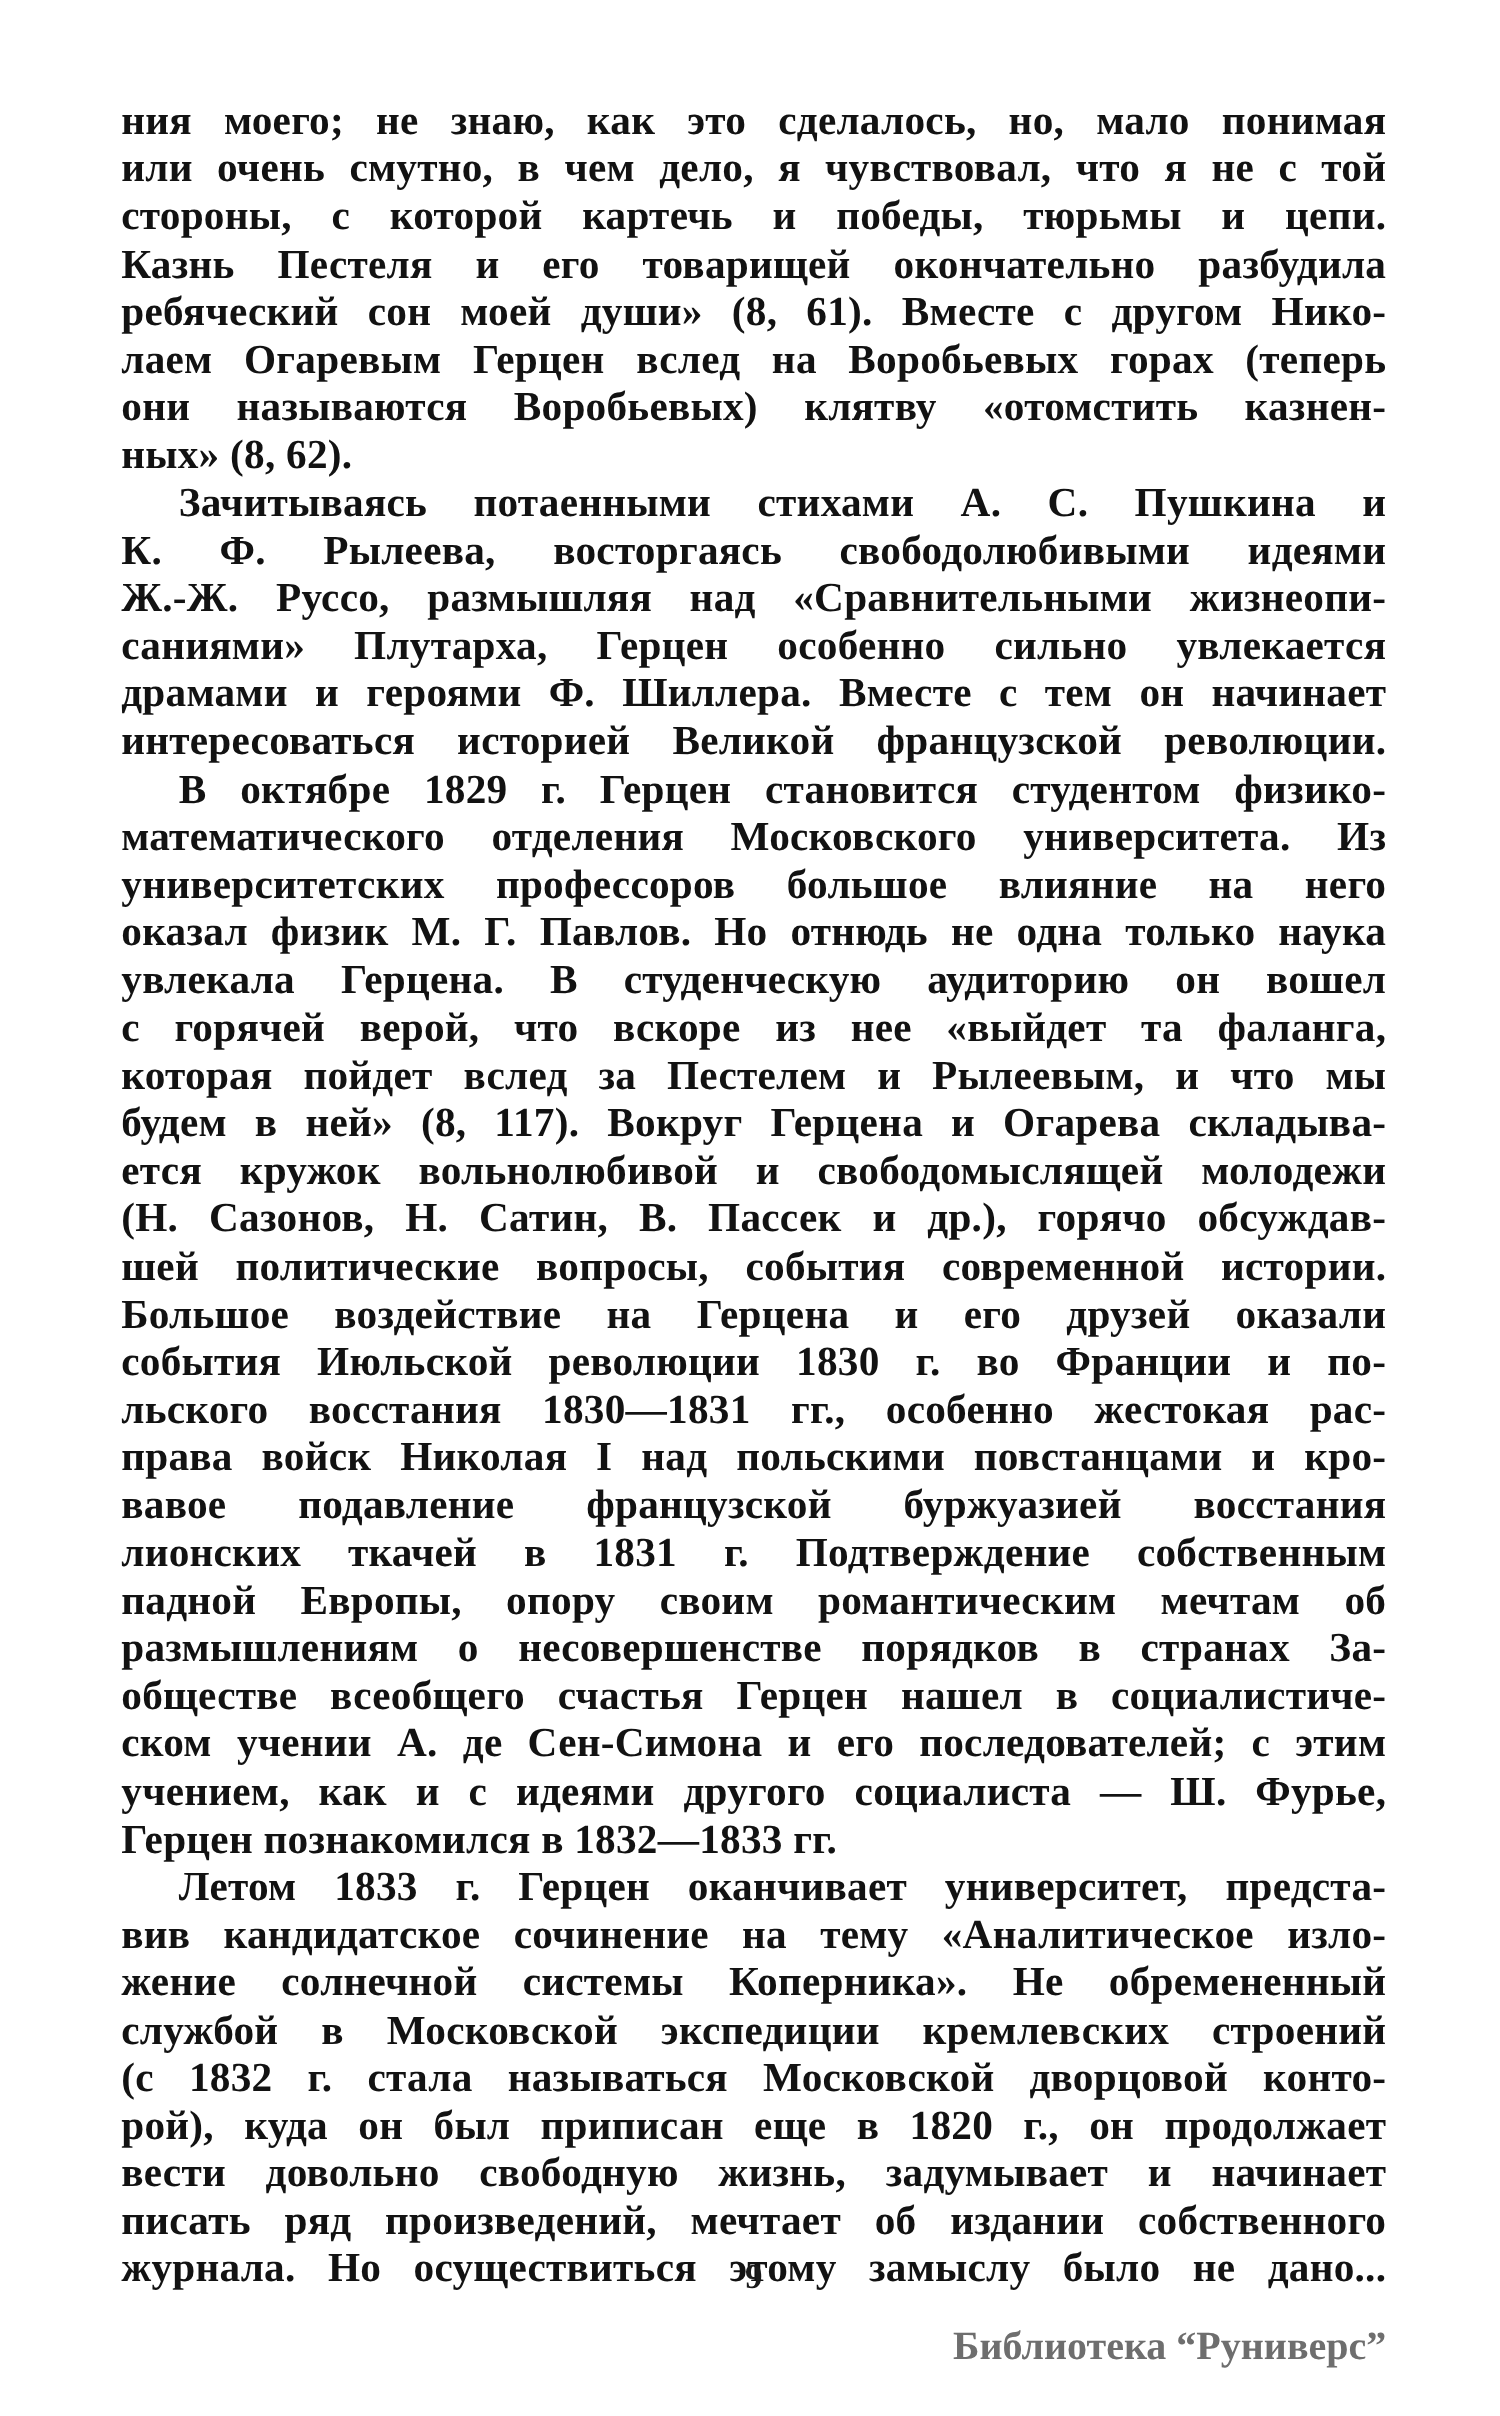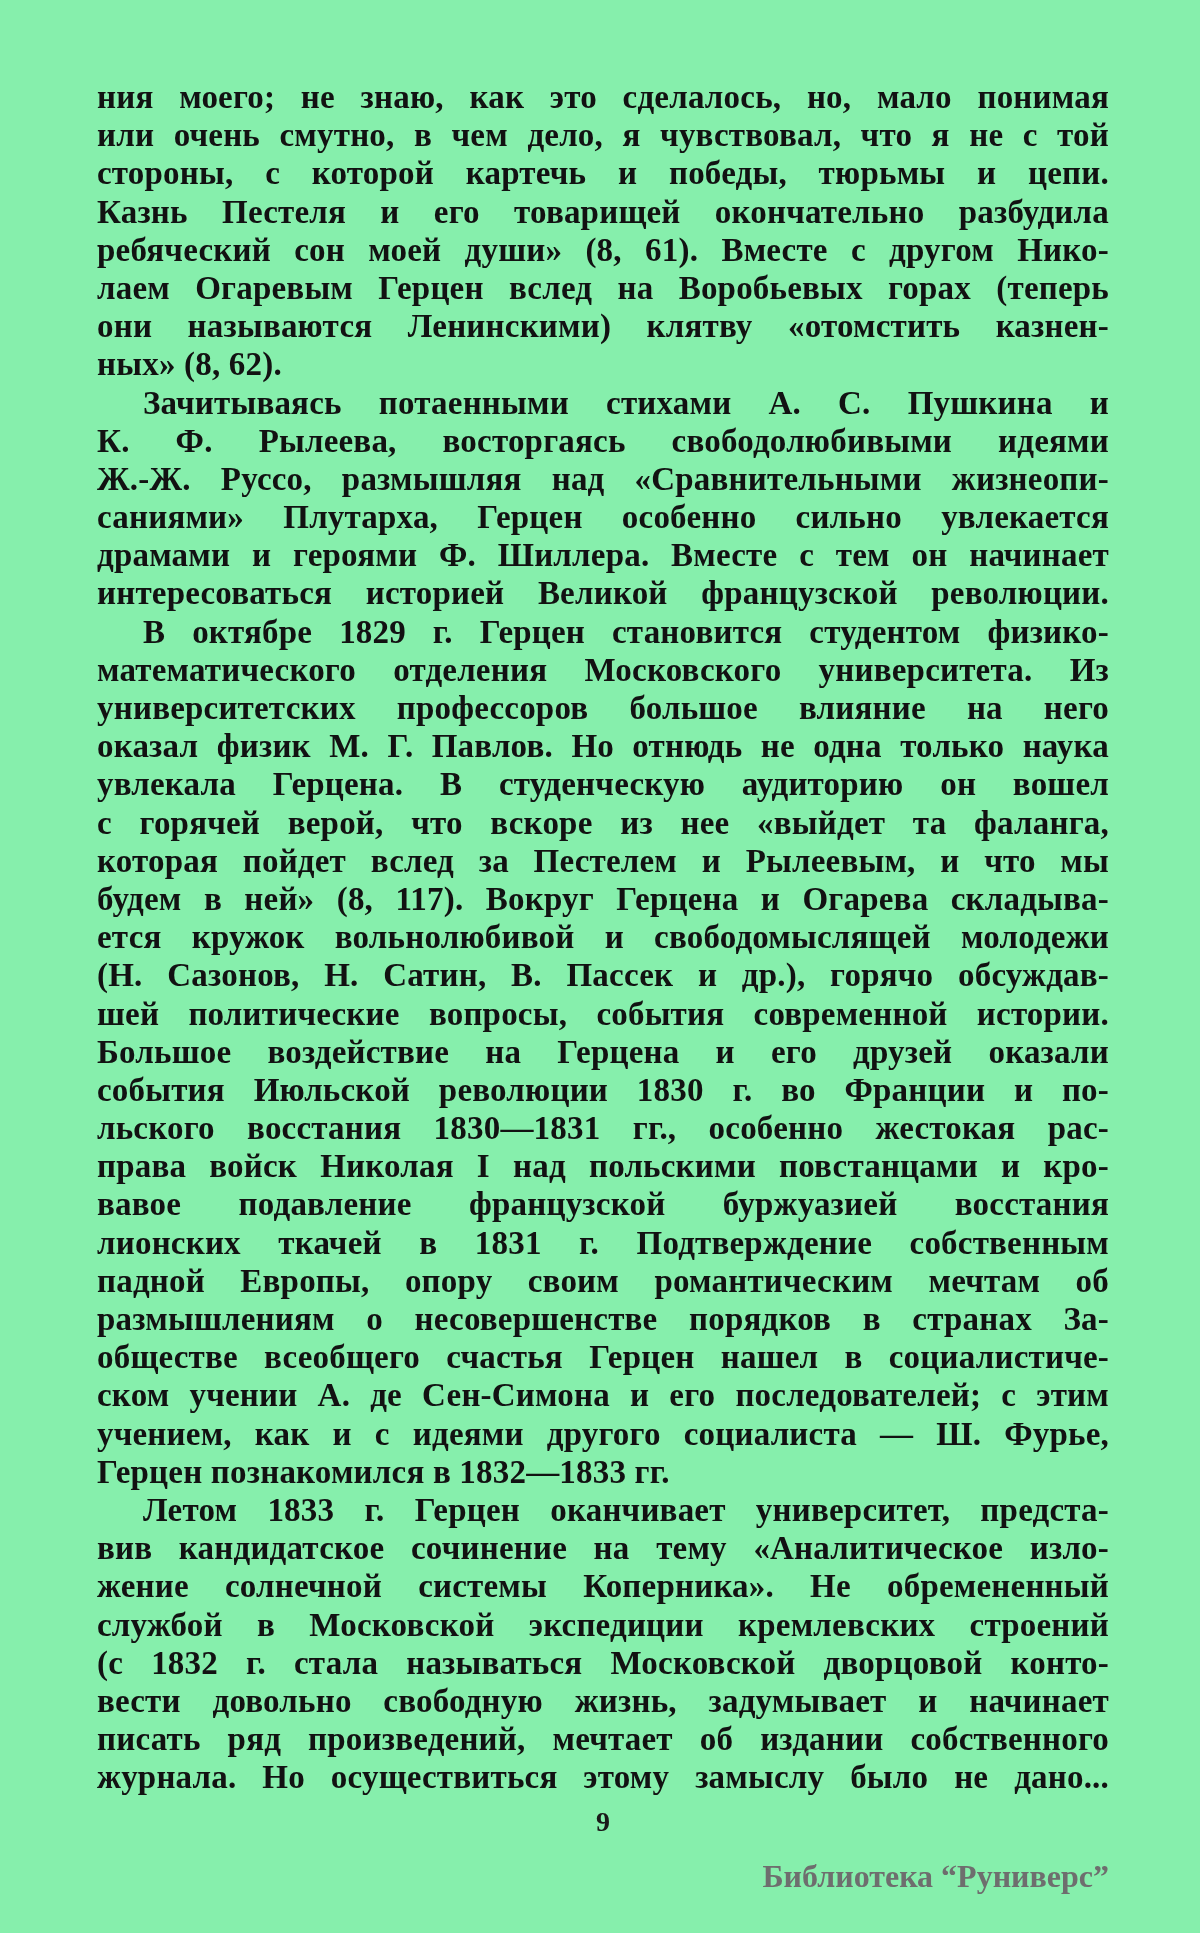--- a/index.html
+++ b/index.html
@@ -1,21 +1,21 @@
 <!DOCTYPE html>
 <html lang="ru"><head>
 <meta charset="utf-8">
 <style>
   html, body { margin: 0; padding: 0; background: #e8e8e8; }
   .page {
     position: relative;
     width: 1200px;
     height: 1933px;
     margin: 0 auto;
-    background: #86efac;
+    background: #ffffff;
     color: #121212;
     font-family: "Liberation Serif", "DejaVu Serif", serif;
     overflow: hidden;
   }
   .text-block {
     position: absolute;
     left: 97px;
     top: 78px;
     width: 1012px;
   }
@@ -59,21 +59,21 @@
 
 <div class="page">
   <div class="text-block">
       <div class="paragraph">
         <div class="line">ния моего; не знаю, как это сделалось, но, мало понимая</div>
         <div class="line">или очень смутно, в чем дело, я чувствовал, что я не с той</div>
         <div class="line">стороны, с которой картечь и победы, тюрьмы и цепи.</div>
         <div class="line">Казнь Пестеля и его товарищей окончательно разбудила</div>
         <div class="line">ребяческий сон моей души» (8, 61). Вместе с другом Нико-</div>
         <div class="line">лаем Огаревым Герцен вслед на Воробьевых горах (теперь</div>
-        <div class="line">они называются Ленинскими) клятву «отомстить казнен-</div>
+        <div class="line">они называются Воробьевых) клятву «отомстить казнен-</div>
         <div class="line short-last">ных» (8, 62).</div>
       </div>
       <div class="paragraph">
         <div class="line indent">Зачитываясь потаенными стихами А. С. Пушкина и</div>
         <div class="line">К. Ф. Рылеева, восторгаясь свободолюбивыми идеями</div>
         <div class="line">Ж.-Ж. Руссо, размышляя над «Сравнительными жизнеопи-</div>
         <div class="line">саниями» Плутарха, Герцен особенно сильно увлекается</div>
         <div class="line">драмами и героями Ф. Шиллера. Вместе с тем он начинает</div>
         <div class="line">интересоваться историей Великой французской революции.</div>
       </div>
@@ -101,20 +101,21 @@
         <div class="line">ском учении А. де Сен-Симона и его последователей; с этим</div>
         <div class="line">учением, как и с идеями другого социалиста — Ш. Фурье,</div>
         <div class="line short-last">Герцен познакомился в 1832—1833 гг.</div>
       </div>
       <div class="paragraph">
         <div class="line indent">Летом 1833 г. Герцен оканчивает университет, предста-</div>
         <div class="line">вив кандидатское сочинение на тему «Аналитическое изло-</div>
         <div class="line">жение солнечной системы Коперника». Не обремененный</div>
         <div class="line">службой в Московской экспедиции кремлевских строений</div>
         <div class="line">(с 1832 г. стала называться Московской дворцовой конто-</div>
+        <div class="line">рой), куда он был приписан еще в 1820 г., он продолжает</div>
         <div class="line">вести довольно свободную жизнь, задумывает и начинает</div>
         <div class="line">писать ряд произведений, мечтает об издании собственного</div>
         <div class="line">журнала. Но осуществиться этому замыслу было не дано...</div>
       </div>
     </div>
   <div class="page-number">9</div>
   <div class="footer-mark">Библиотека “Руниверс”</div>
 </div>
 
 </body></html>

